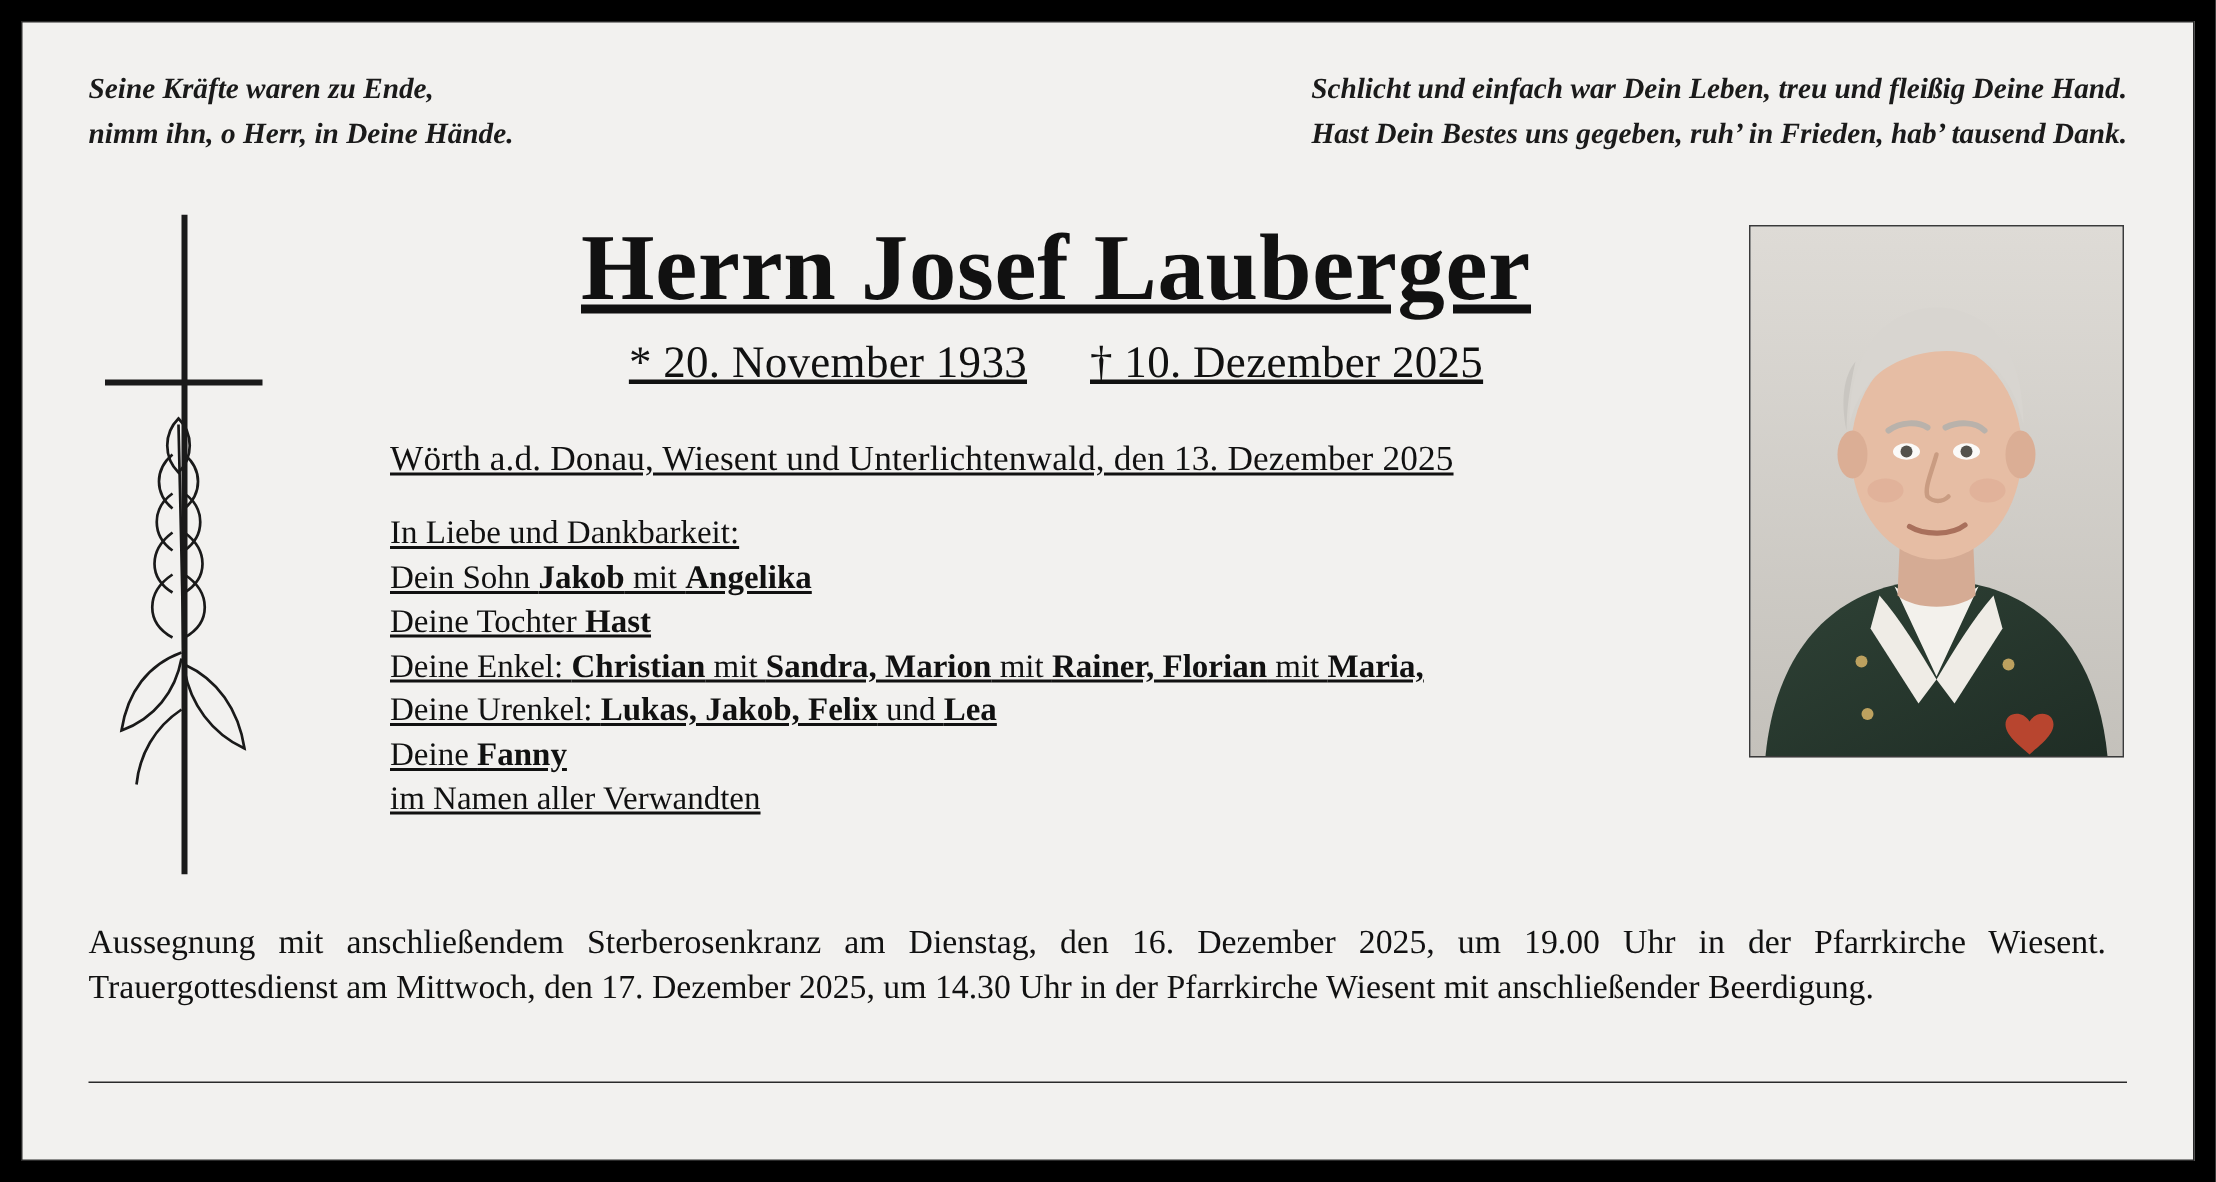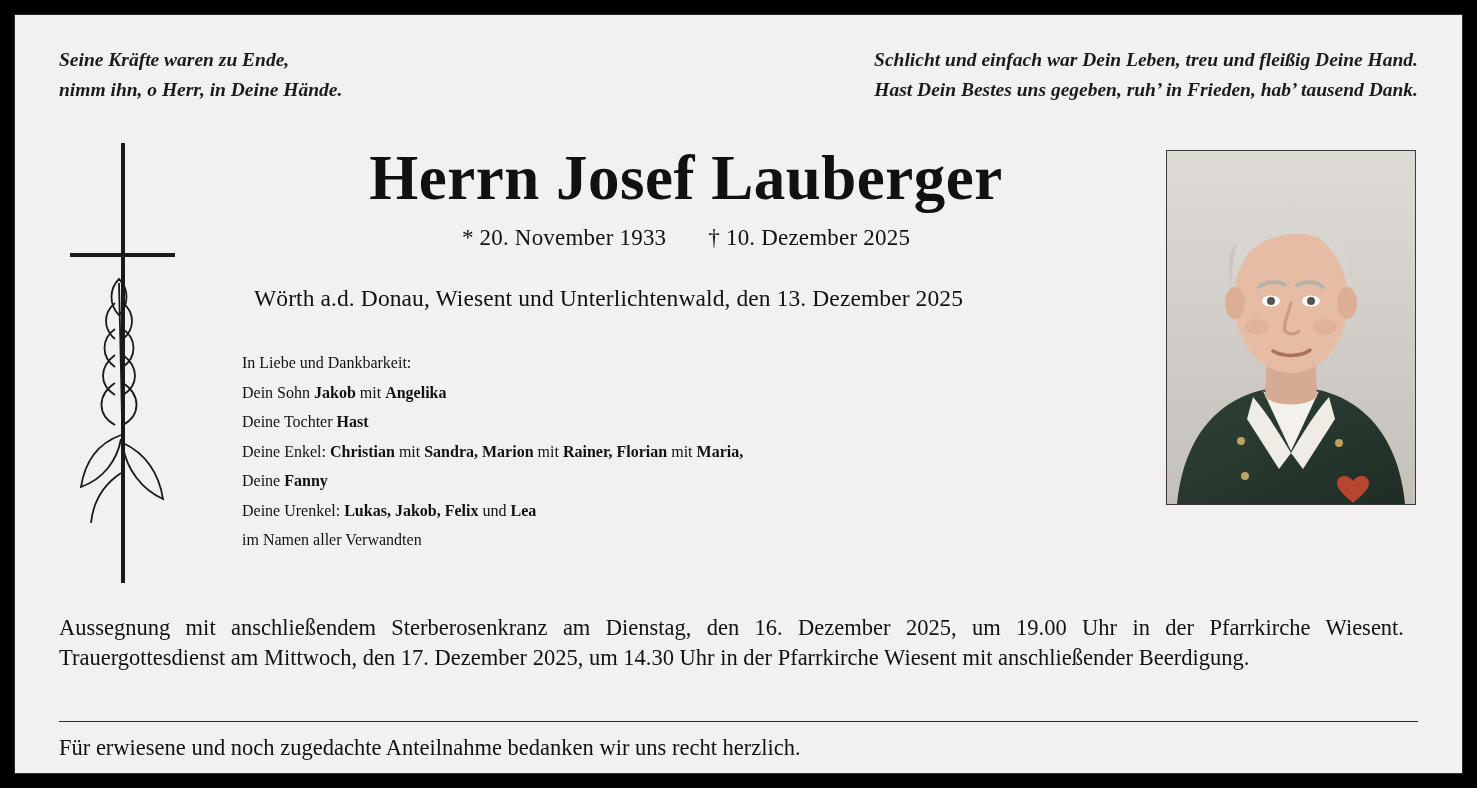--- a/index.html
+++ b/index.html
@@ -77,52 +77,53 @@
     height: 355px;
     border: 1px solid #3a3a3a;
     overflow: hidden;
     background: #cfcfcf;
   }
   .portrait svg { display: block; }
 
   
   .main {
     position: absolute;
-    left: 191px;
+    left: 209px;
     top: 130px;
     width: 960px;
+    text-decoration: underline;
   }
   .name {
     text-align: center;
     font-size: 63px;
     font-weight: bold;
     letter-spacing: 0.5px;
     line-height: 1.05;
     margin: 0 0 4px 0;
     color: #111;
   }
   .dates {
     text-align: center;
-    font-size: 23px;
+    font-size: 30px;
     margin-top: 14px;
     letter-spacing: 0.2px;
   }
   .dates .gap { display: inline-block; width: 42px; }
 
   .place {
     margin-top: 34px;
-    margin-left: 48px;
+    margin-left: 36px;
     font-size: 23.5px;
     letter-spacing: 0.1px;
   }
 
   .family {
-    margin-top: 36px;
+    margin-top: 20px;
     margin-left: 36px;
-    font-size: 16px;
+    font-size: 22px;
     line-height: 29.5px;
   }
   .family .row { white-space: nowrap; }
   .family .indent { padding-left: 0px; }
   .family .row.sub { padding-left: 127px; }
   .family b { font-weight: bold; }
 
   
   .ceremony {
     position: absolute;
@@ -248,24 +249,23 @@
       <div class="dates">
         <span>* 20. November 1933</span><span class="gap"></span><span>† 10. Dezember 2025</span>
       </div>
       <div class="place">Wörth a.d. Donau, Wiesent und Unterlichtenwald, den 13. Dezember 2025</div>
 
       <div class="family">
         <div class="row">In Liebe und Dankbarkeit:</div>
         <div class="row indent"><span>Dein Sohn </span><b>Jakob</b> mit <b>Angelika</b></div>
         <div class="row indent"><span>Deine Tochter </span><b>Hast</b></div>
         <div class="row indent"><span>Deine Enkel: </span><b>Christian</b> mit <b>Sandra, Marion</b> mit <b>Rainer, Florian</b> mit <b>Maria,</b></div>
+        <div class="row indent"><span>Deine Urenkel: </span><b>Lukas, Jakob, Felix</b> und <b>Lea</b></div>
         <div class="row indent"><span>Deine </span><b>Fanny</b></div>
-        <div class="row indent"><span>Deine Urenkel: </span><b>Lukas, Jakob, Felix</b> und <b>Lea</b></div>
         <div class="row indent">im Namen aller Verwandten</div>
       </div>
     </div>
 
     <div class="ceremony">Aussegnung mit anschließendem Sterberosenkranz am Dienstag, den 16. Dezember 2025, um 19.00 Uhr in der Pfarrkirche Wiesent. Trauergottesdienst am Mittwoch, den 17. Dezember 2025, um 14.30 Uhr in der Pfarrkirche Wiesent mit anschließender Beerdigung.</div>
     <div class="rule"></div>
-    <div class="thanks">Für erwiesene und noch zugedachte Anteilnahme bedanken wir uns recht herzlich.</div>
 
   </div>
 </div>
 
 </body></html>

